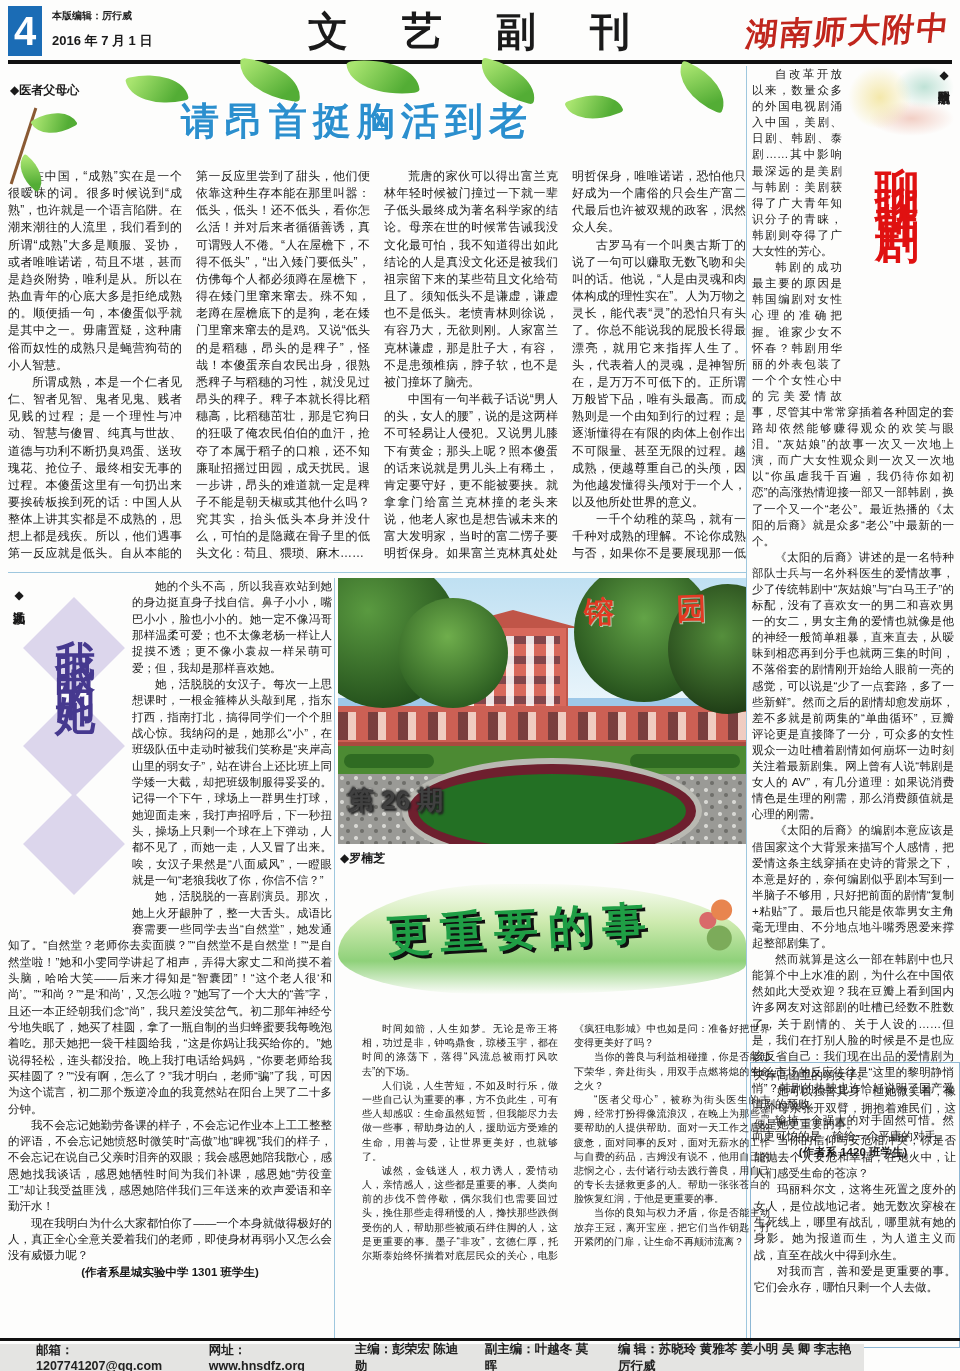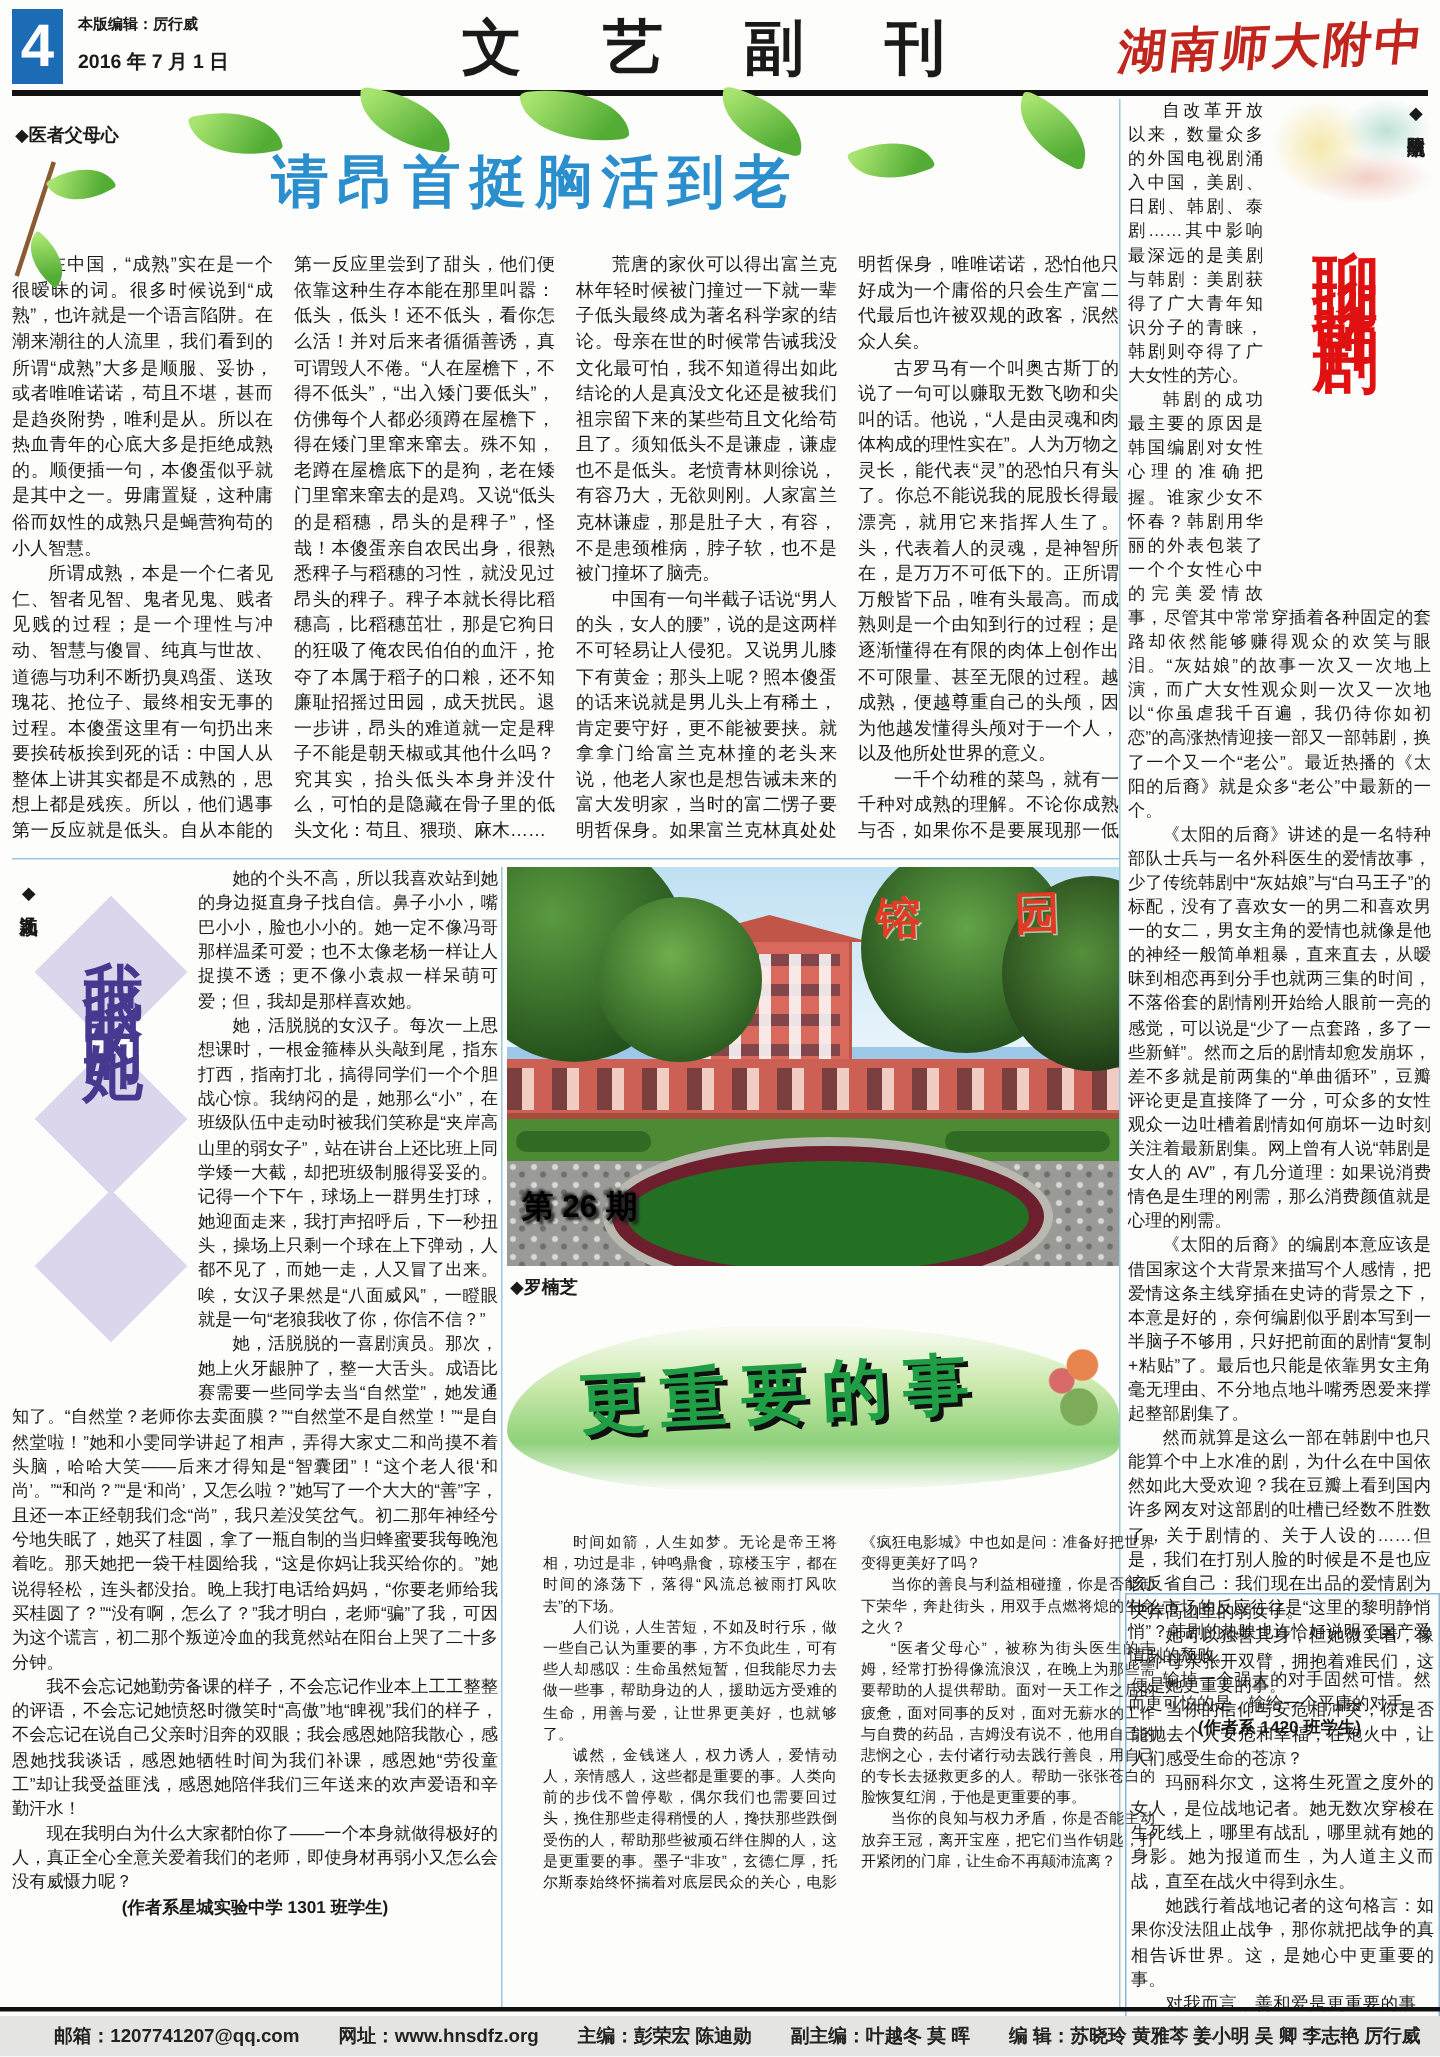--- a/index.html
+++ b/index.html
@@ -68,21 +68,21 @@
   .pebble{position:absolute;left:0;top:196px;width:100%;height:70px;background:#9a9a96;
           background-image:radial-gradient(circle at 4px 4px,#d8d8d4 1.5px,transparent 2.5px),
                            radial-gradient(circle at 10px 9px,#6f6f6b 1.5px,transparent 2.5px);
           background-size:14px 12px;}
   .bed{position:absolute;left:70px;top:186px;width:268px;height:74px;border-radius:50%;
        background:#237024;border:10px solid #6e1f2e;box-shadow:0 0 0 6px #b9b9b2;}
   .hedge{position:absolute;top:176px;height:14px;background:#2f6b22;border-radius:8px;}
   .photo-title{position:absolute;right:14px;top:12px;color:#e23a24;font-size:30px;font-weight:bold;
                letter-spacing:26px;font-family:"DejaVu Serif",serif;transform:rotate(-2deg);
                text-shadow:1px 1px 0 rgba(255,255,255,.6);}
-  .issue{position:absolute;left:10px;bottom:26px;color:#000000;font-size:21px;font-weight:bold;
+  .issue{position:absolute;left:10px;bottom:26px;color:#404040;font-size:26px;font-weight:bold;
          text-shadow:2px 2px 2px #222,-1px -1px 2px #222;}
   
   .a4-byline{left:340px;top:850px;font-size:12px;font-weight:bold;}
   .a4-head{left:338px;top:866px;width:408px;height:152px;}
   .a4-band{position:absolute;left:0;top:18px;width:100%;height:110px;
            background:linear-gradient(180deg,rgba(235,248,215,.2),#cdeaae 35%,#8fd17a 70%,rgba(240,250,230,.1));
            border-radius:45% 55% 60% 40%/70% 60% 30% 40%;}
   .a4-title{position:absolute;left:48px;top:34px;font-size:44px;font-weight:bold;color:#1f9e45;
             letter-spacing:10px;font-family:"DejaVu Serif",serif;transform:rotate(-3deg);
             text-shadow:3px 3px 0 #101010;}
@@ -91,21 +91,21 @@
                      radial-gradient(circle at 30% 35%,#d96a6a 8px,transparent 9px),
                      radial-gradient(circle at 55% 60%,#7cab5a 12px,transparent 13px);}
   .a4-text{left:338px;top:1022px;width:408px;height:318px;column-count:2;column-gap:16px;
            font-size:10px;line-height:1.42;overflow:hidden;margin-left:24px;}
   .a4-box{left:750px;top:1062px;width:202px;height:276px;border:1px solid #8db7d4;
           padding:4px 3px;font-size:11.5px;line-height:1.42;overflow:hidden;}
   
   .vline{width:1px;background:#9ec7de;}
   .hline{height:1px;background:#9ec7de;}
   .foot-rule{left:0;top:1338px;width:960px;height:3px;background:#111;}
-  .footer{left:0;top:1344px;width:960px;height:27px;background:#e4e4e2;display:flex;
+  .footer{left:0;top:1344px;width:864px;height:27px;background:#e4e4e2;display:flex;
           align-items:center;gap:26px;padding-left:36px;box-sizing:border-box;
           font-size:12.5px;font-weight:bold;color:#222;}
 </style>
 </head>
 <body>
 
 <div class="abs pagenum">4</div>
 <div class="abs ed-info">本版编辑：厉行威</div>
 <div class="abs ed-date">2016 年 7 月 1 日</div>
 <div class="abs masthead">文 艺 副 刊</div>
@@ -214,21 +214,20 @@
       <p class="para">“医者父母心”，被称为街头医生的吉姆，经常打扮得像流浪汉，在晚上为那些需要帮助的人提供帮助。面对一天工作之后的疲惫，面对同事的反对，面对无薪水的工作与自费的药品，吉姆没有说不，他用自己的悲悯之心，去付诸行动去践行善良，用自己的专长去拯救更多的人。帮助一张张苍白的脸恢复红润，于他是更重要的事。</p>
       <p class="para">当你的良知与权力矛盾，你是否能主动放弃王冠，离开宝座，把它们当作钥匙，打开紧闭的门扉，让生命不再颠沛流离？</p>
     </div>
 </div>
 <div class="abs a4-box">
   <div>
       <p class="para cont">夹岸高山里的弱女子。</p>
       <p class="para">她可以独善其身，但她微笑着，像一个母亲张开双臂，拥抱着难民们，这便是她更重要的事。</p>
       <p class="para">当你的信仰与安危相冲突，你是否能抛去个人安危和幸福，在炮火中，让人们感受生命的苍凉？</p>
       <p class="para">玛丽科尔文，这将生死置之度外的女人，是位战地记者。她无数次穿梭在生死线上，哪里有战乱，哪里就有她的身影。她为报道而生，为人道主义而战，直至在战火中得到永生。</p>
-      <p class="para">她践行着战地记者的这句格言：如果你没法阻止战争，那你就把战争的真相告诉世界。这，是她心中更重要的事。</p>
       <p class="para">对我而言，善和爱是更重要的事。它们会永存，哪怕只剩一个人去做。</p>
     </div>
 
 </div>
 
 <div class="abs foot-rule"></div>
 <div class="abs footer">
   <span>邮箱：1207741207@qq.com</span>
   <span>网址：www.hnsdfz.org</span>
   <span>主编：彭荣宏  陈迪勋</span>

